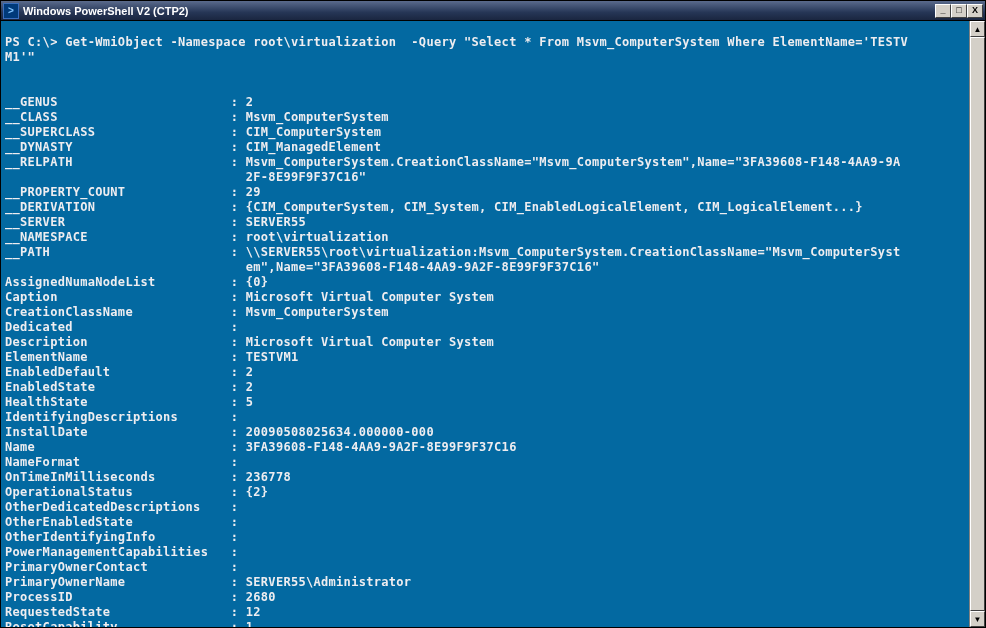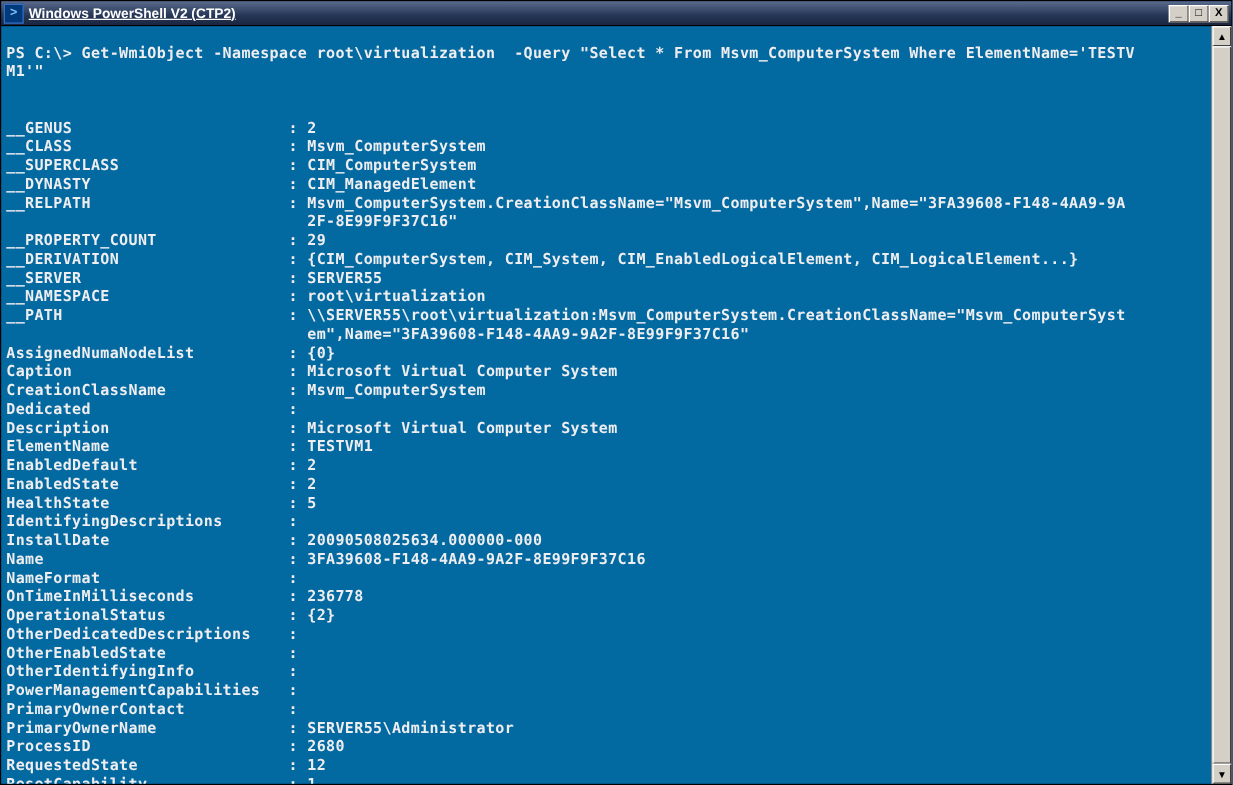--- a/index.html
+++ b/index.html
@@ -1,20 +1,20 @@
 <!DOCTYPE html>
 <html><head>
 <meta charset="utf-8">
 <style>
   * { margin:0; padding:0; box-sizing:border-box; }
   html,body { width:986px; height:628px; overflow:hidden; font-family:"Lucida Console","Courier New",monospace; font-size:12px; background:#c0c0c0; }
   .window      { width:986px; height:628px; display:flex; flex-direction:column; border:1px solid #000; background:#012456; }
   .titlebar    { height:20px; background:linear-gradient(to bottom,#5a6b8c 0%,#263656 60%,#1a2640 100%); color:#fff; display:flex; align-items:center; font-family:Tahoma,sans-serif; font-size:11px; font-weight:bold; padding:0 2px; border-bottom:1px solid #000; user-select:none; }
   .titlebar .icon     { width:16px; height:16px; margin-right:4px; background:#003a7a; border:1px solid #3a6fbf; display:flex; align-items:center; justify-content:center; color:#7fc4ff; font-size:10px; }
-  .titlebar .title    { flex:1;text-decoration:underline; }
+  .titlebar .title    { flex:1; }
   .titlebar .btns     { display:flex; gap:0; }
   .titlebar button    { width:16px; height:14px; font-family:Tahoma,sans-serif; font-size:9px; font-weight:bold; background:#d4d0c8; color:#000; border:1px solid #fff; border-right-color:#404040; border-bottom-color:#404040; display:flex; align-items:center; justify-content:center; padding:0; line-height:1; cursor:default; }
   .client      { flex:1; display:flex; min-height:0; }
   .term        { flex:1; background:#0369a1; color:#eeedf0; padding:14px 4px; white-space:pre; overflow:hidden; line-height:15px; letter-spacing:0.3px; font-weight:bold; }
   .scrollbar   { width:16px; background:#d4d0c8; border-left:1px solid #808080; display:flex; flex-direction:column; }
   .scrollbar button  { height:16px; background:#d4d0c8; border:1px solid #fff; border-right-color:#404040; border-bottom-color:#404040; display:flex; align-items:center; justify-content:center; font-size:8px; color:#000; padding:0; cursor:default; }
   .scrollbar .track  { flex:1; background:#e8e6e0; }
   .scrollbar .thumb  { height:100%; background:#d4d0c8; border:1px solid #fff; border-right-color:#404040; border-bottom-color:#404040; }
 </style>
 </head>

